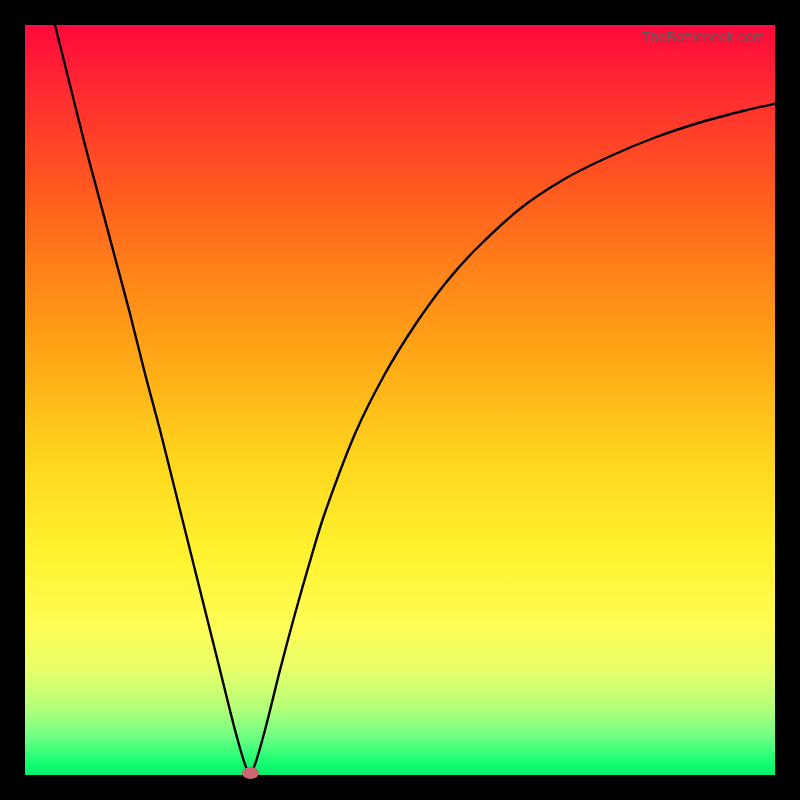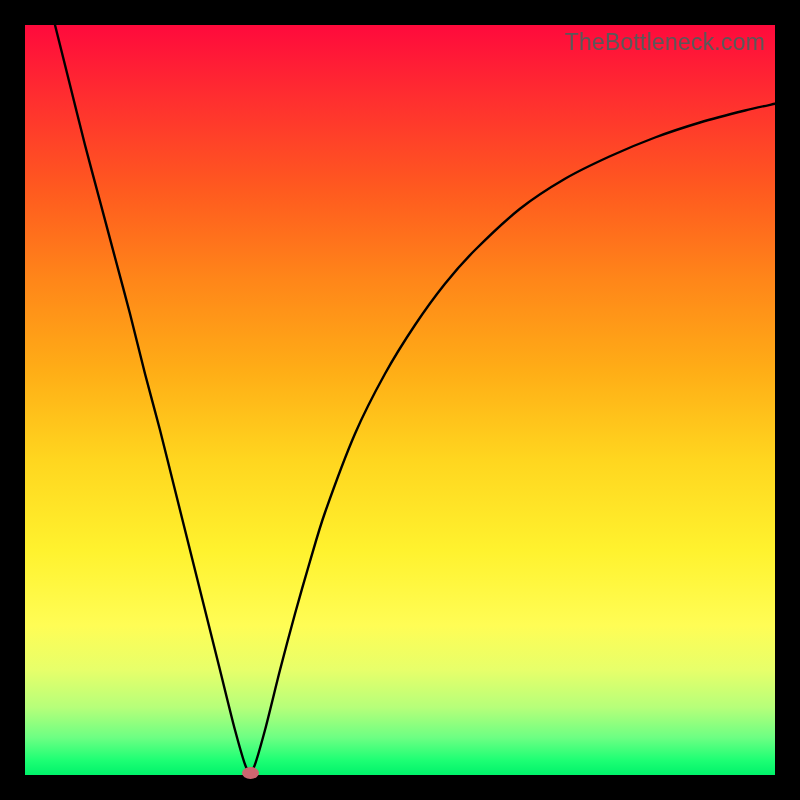--- a/index.html
+++ b/index.html
@@ -29,21 +29,21 @@
       #b6ff7a 91%,
       #6dff83 95%,
       #1eff74 98%,
       #00f26a 100%);
   }
   .watermark {
     position: absolute;
     top: 4px;
     right: 10px;
     font-family: Arial, Helvetica, sans-serif;
-    font-size: 23px;
+    font-size: 14px;
     color: #595959;
     letter-spacing: 0.2px;
     font-weight: 500;
   }
   svg.curve {
     position: absolute;
     left: 0;
     top: 0;
     width: 750px;
     height: 750px;

